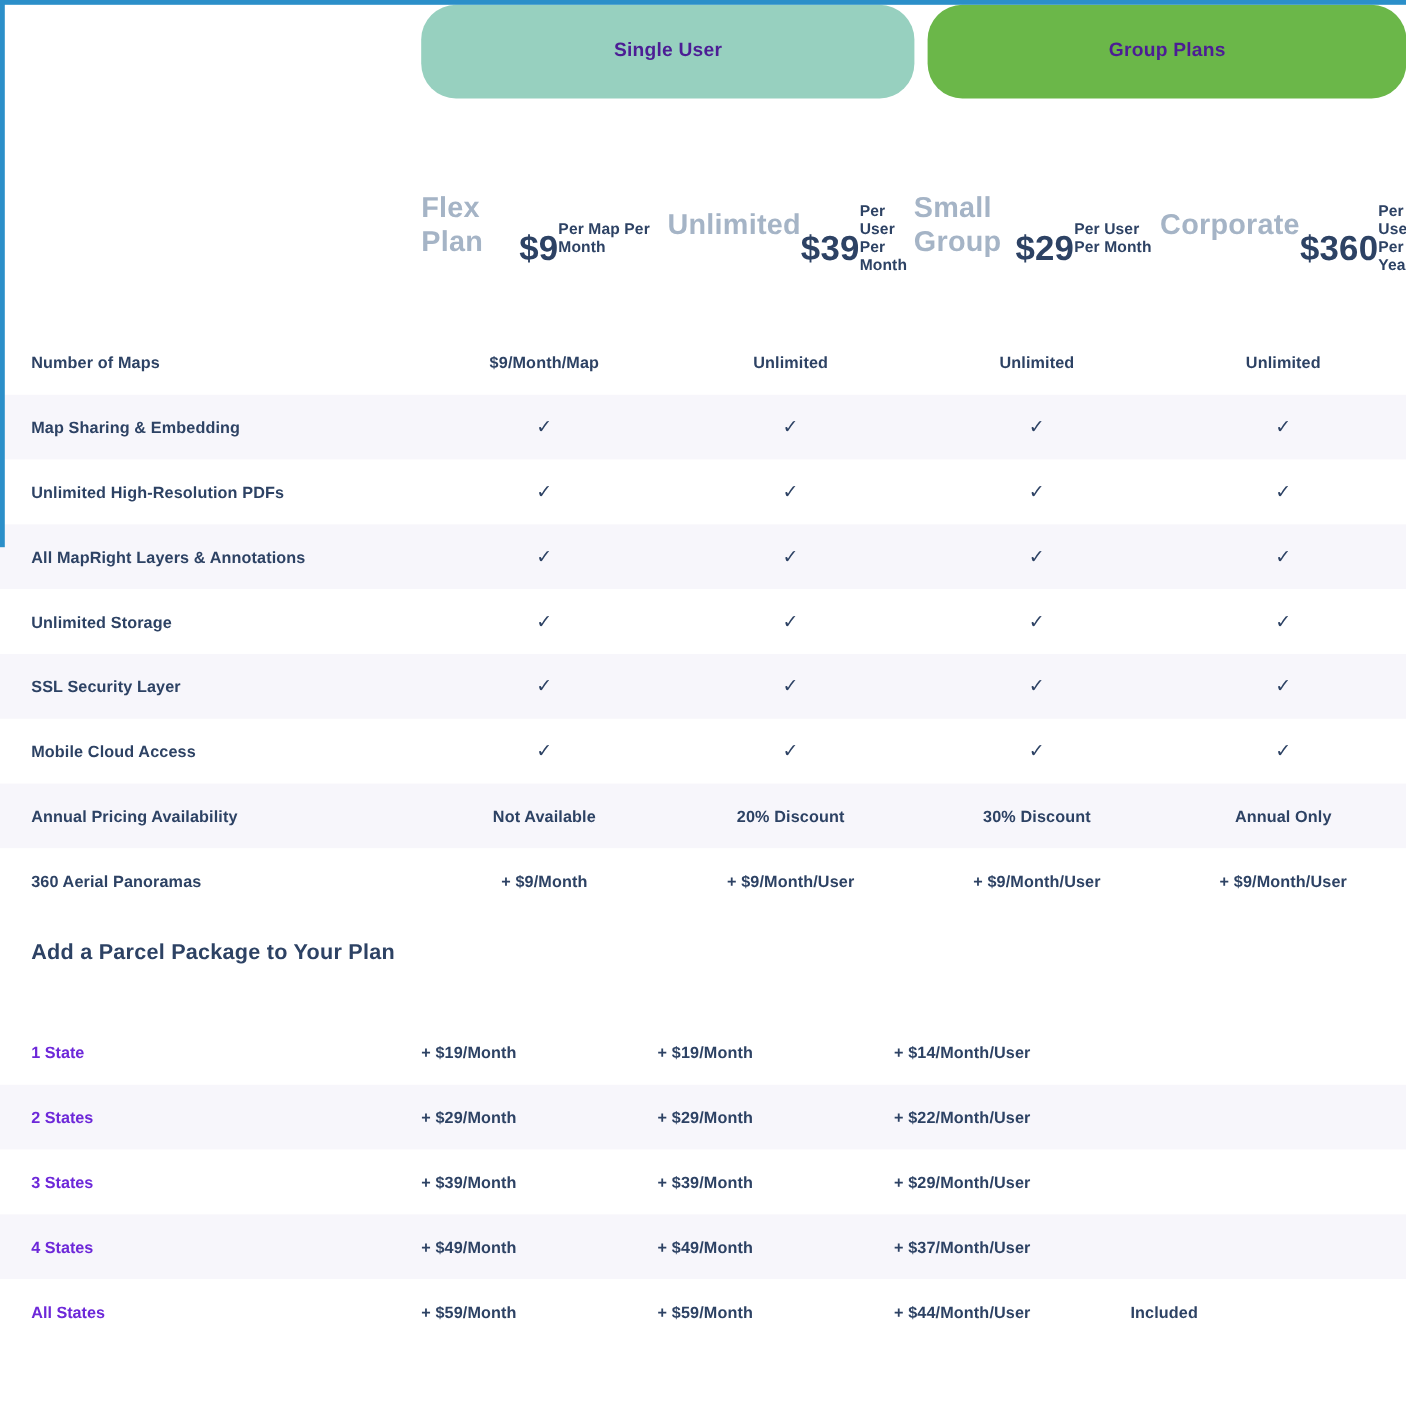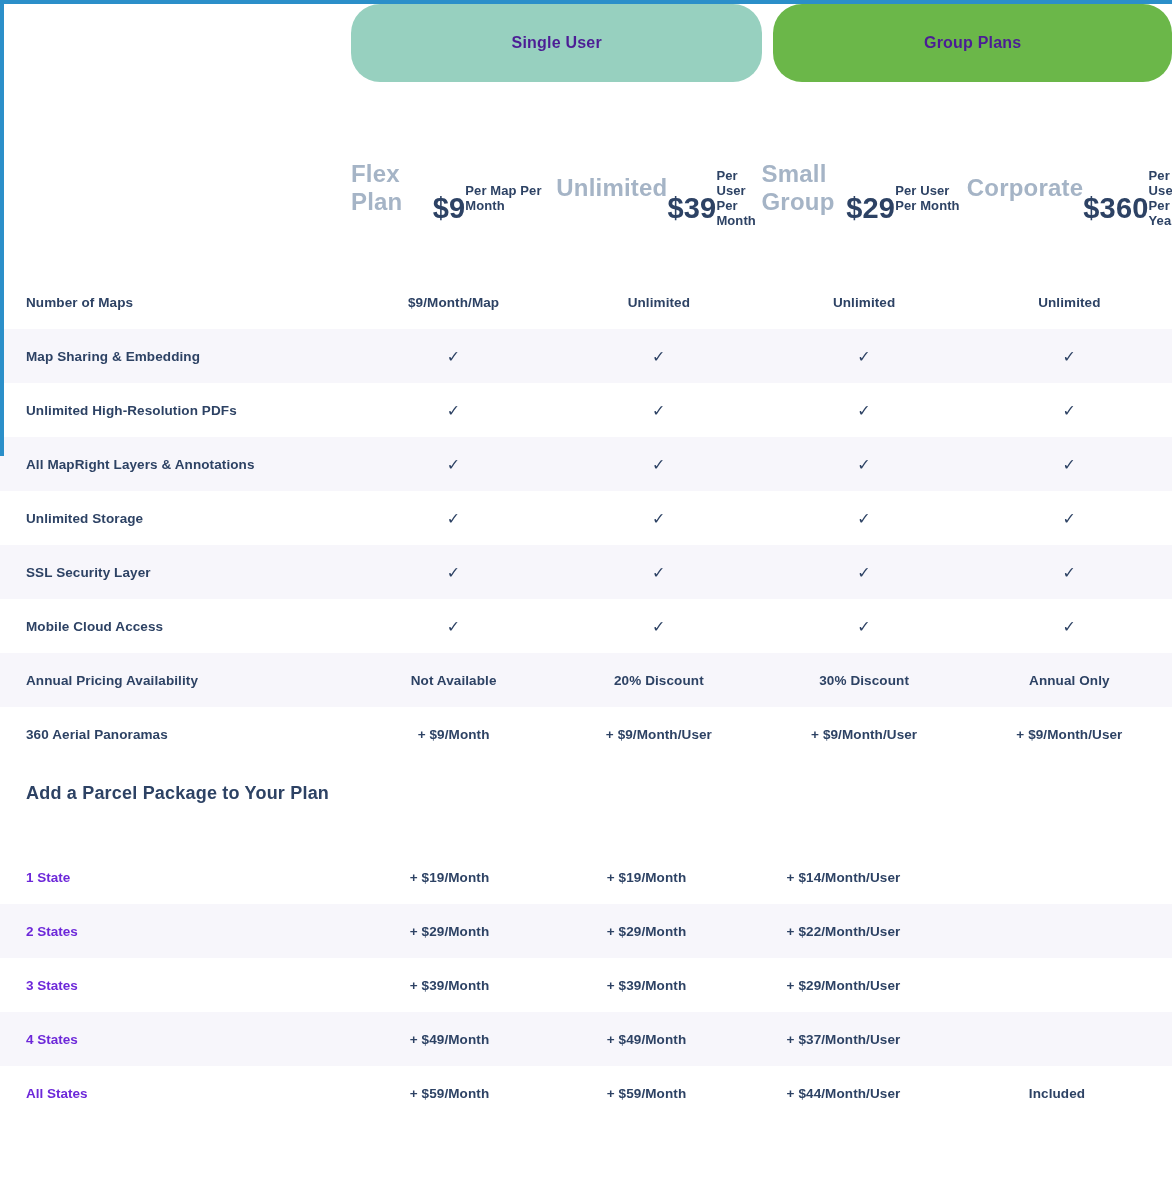--- a/index.html
+++ b/index.html
@@ -157,21 +157,20 @@
   .parcel-row.alt { background: #f7f6fb; }
   .parcel-cell-label {
     width: 351px;
     padding-left: 26px;
     font-size: 13.5px;
     font-weight: bold;
     color: #6d28d9;
   }
   .parcel-cell-val {
     width: 197px;
-    text-align: center;
     font-size: 13.5px;
     font-weight: bold;
     color: #2d4264;
     letter-spacing: 0.1px;
   }
   .parcel-cell-val:first-of-type { margin-left: 0px; }
   .parcel-cell-val.last { width: 230px; }
 </style>
 </head>
 <body>

